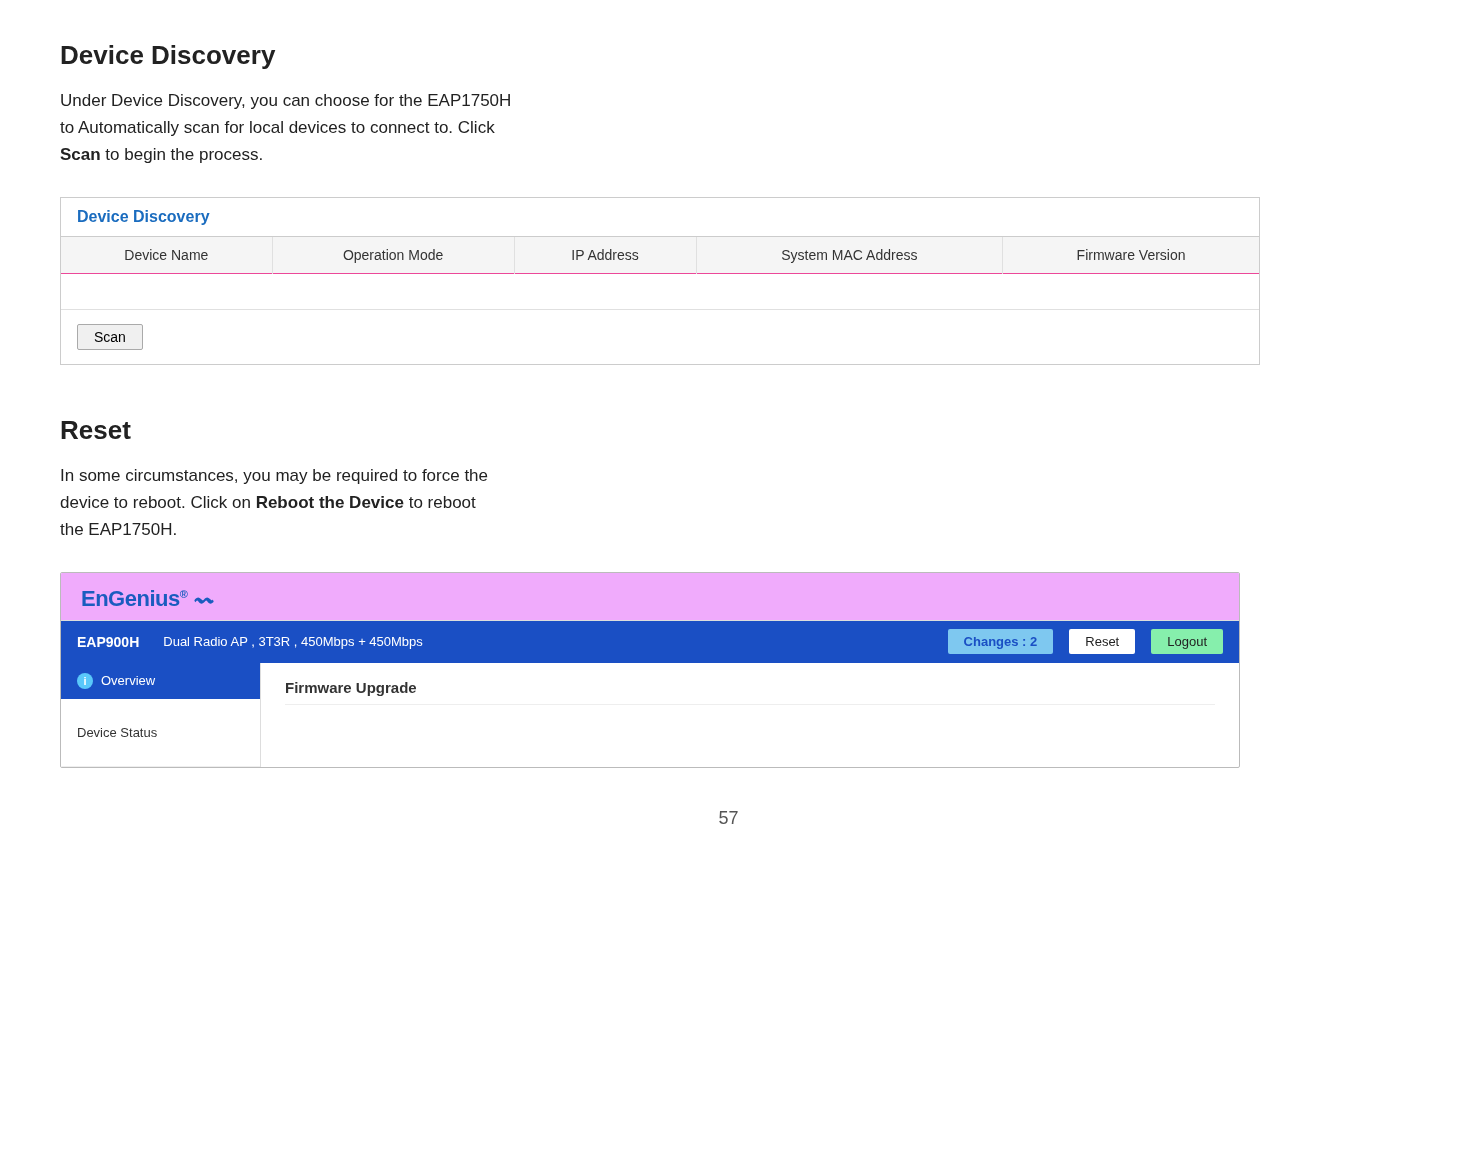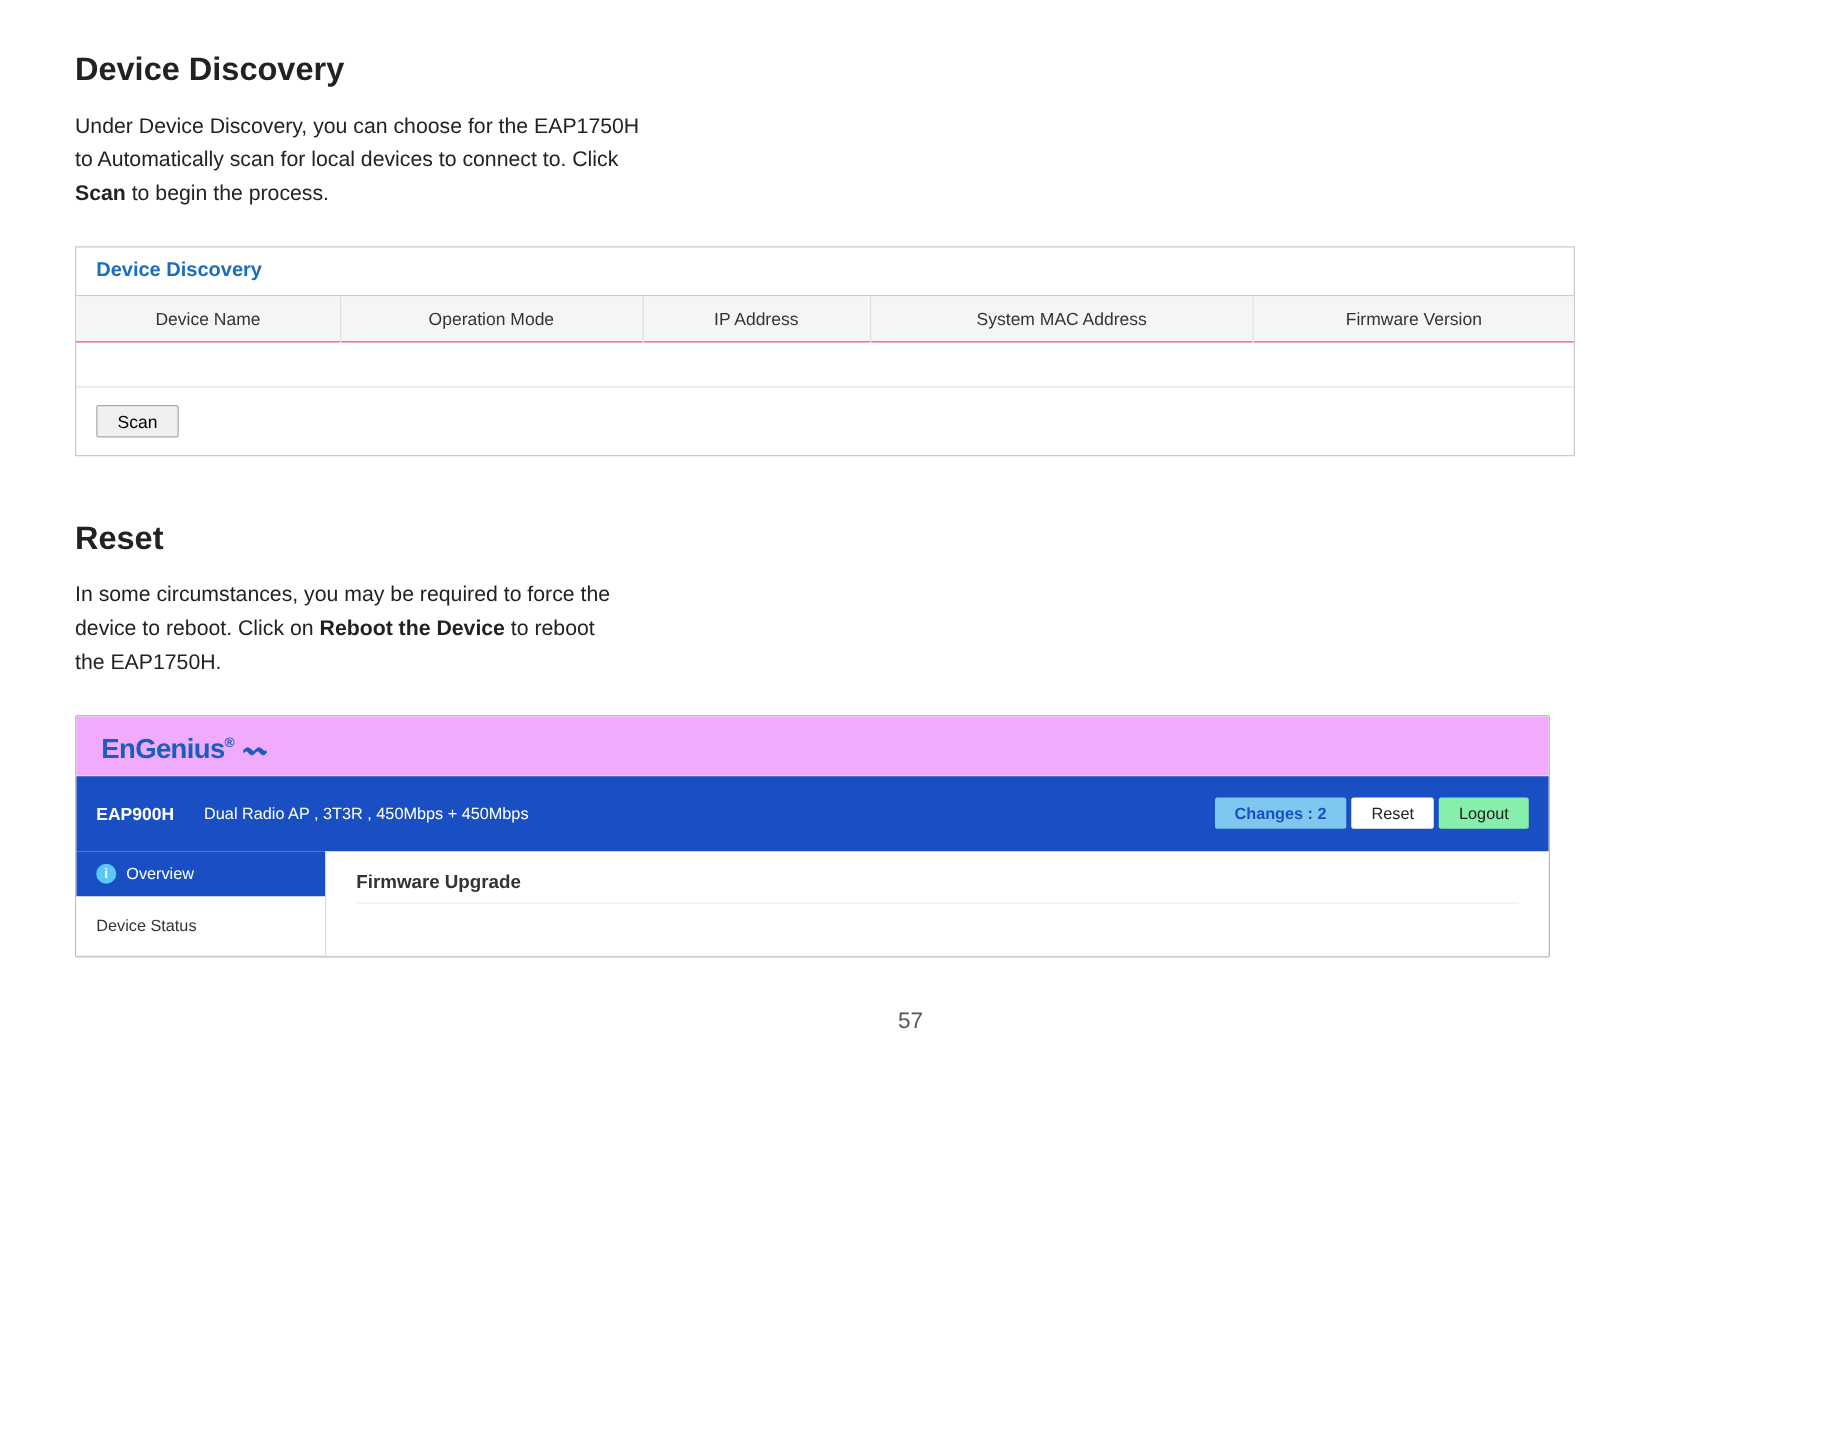--- a/index.html
+++ b/index.html
@@ -120,40 +120,40 @@
     .engenius-wifi-icon {
       font-size: 18px;
       margin-left: 2px;
     }
 
     .engenius-nav-bar {
       background: #1a4fc4;
       display: flex;
       align-items: center;
       padding: 0 16px;
-      height: 60px;
+      height: 42px;
     }
 
     .engenius-nav-model {
       color: #fff;
       font-size: 14px;
       font-weight: bold;
       margin-right: 24px;
     }
 
     .engenius-nav-desc {
       color: #fff;
       font-size: 13px;
       flex: 1;
     }
 
     .engenius-nav-btn {
       padding: 5px 16px;
       font-size: 13px;
-      margin-left: 4px;
+      margin-left: 16px;
       border-radius: 2px;
       cursor: pointer;
       border: none;
     }
 
     .btn-changes {
       background: #7ec8f0;
       color: #1a4fc4;
       font-weight: bold;
     }
@@ -195,21 +195,21 @@
       background: #5ac8fa;
       border-radius: 50%;
       text-align: center;
       line-height: 16px;
       font-size: 11px;
       color: #fff;
       font-weight: bold;
     }
 
     .sidebar-device-status {
-      padding: 16px 16px;
+      padding: 26px 16px;
       font-size: 13px;
       color: #333;
       border-bottom: 1px solid #eee;
     }
 
     .engenius-main {
       flex: 1;
       padding: 16px 24px;
     }
 

